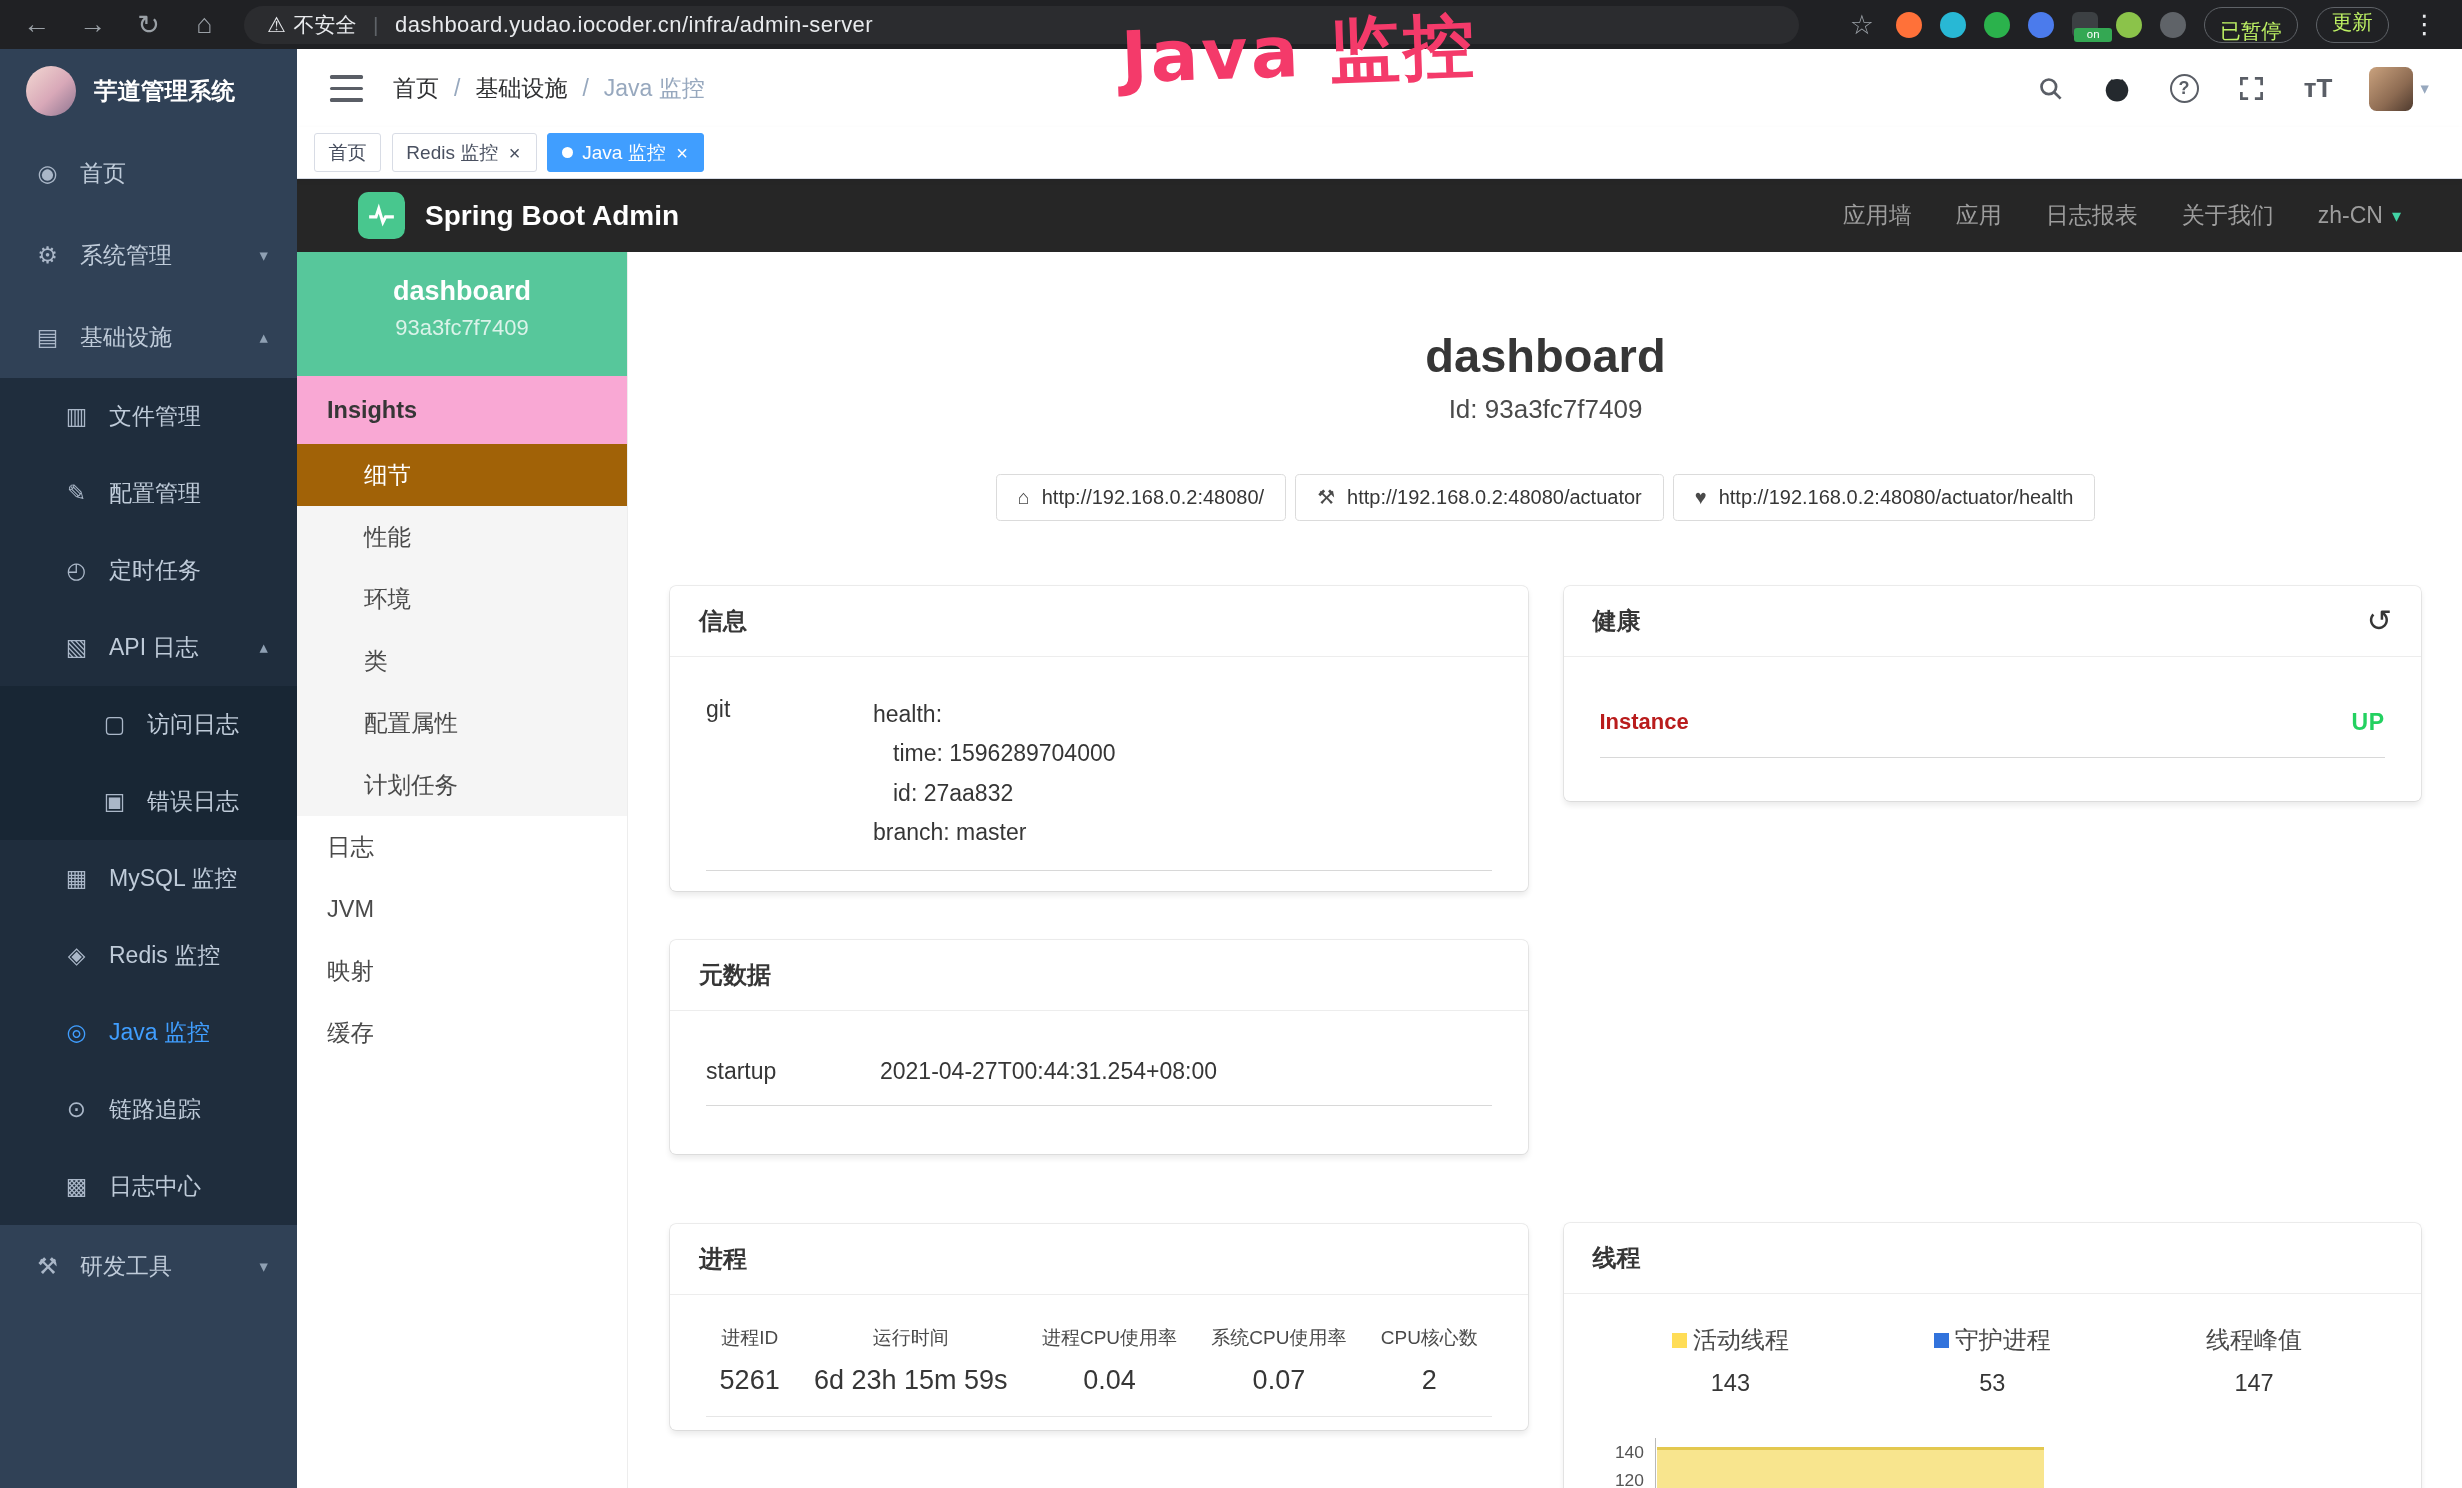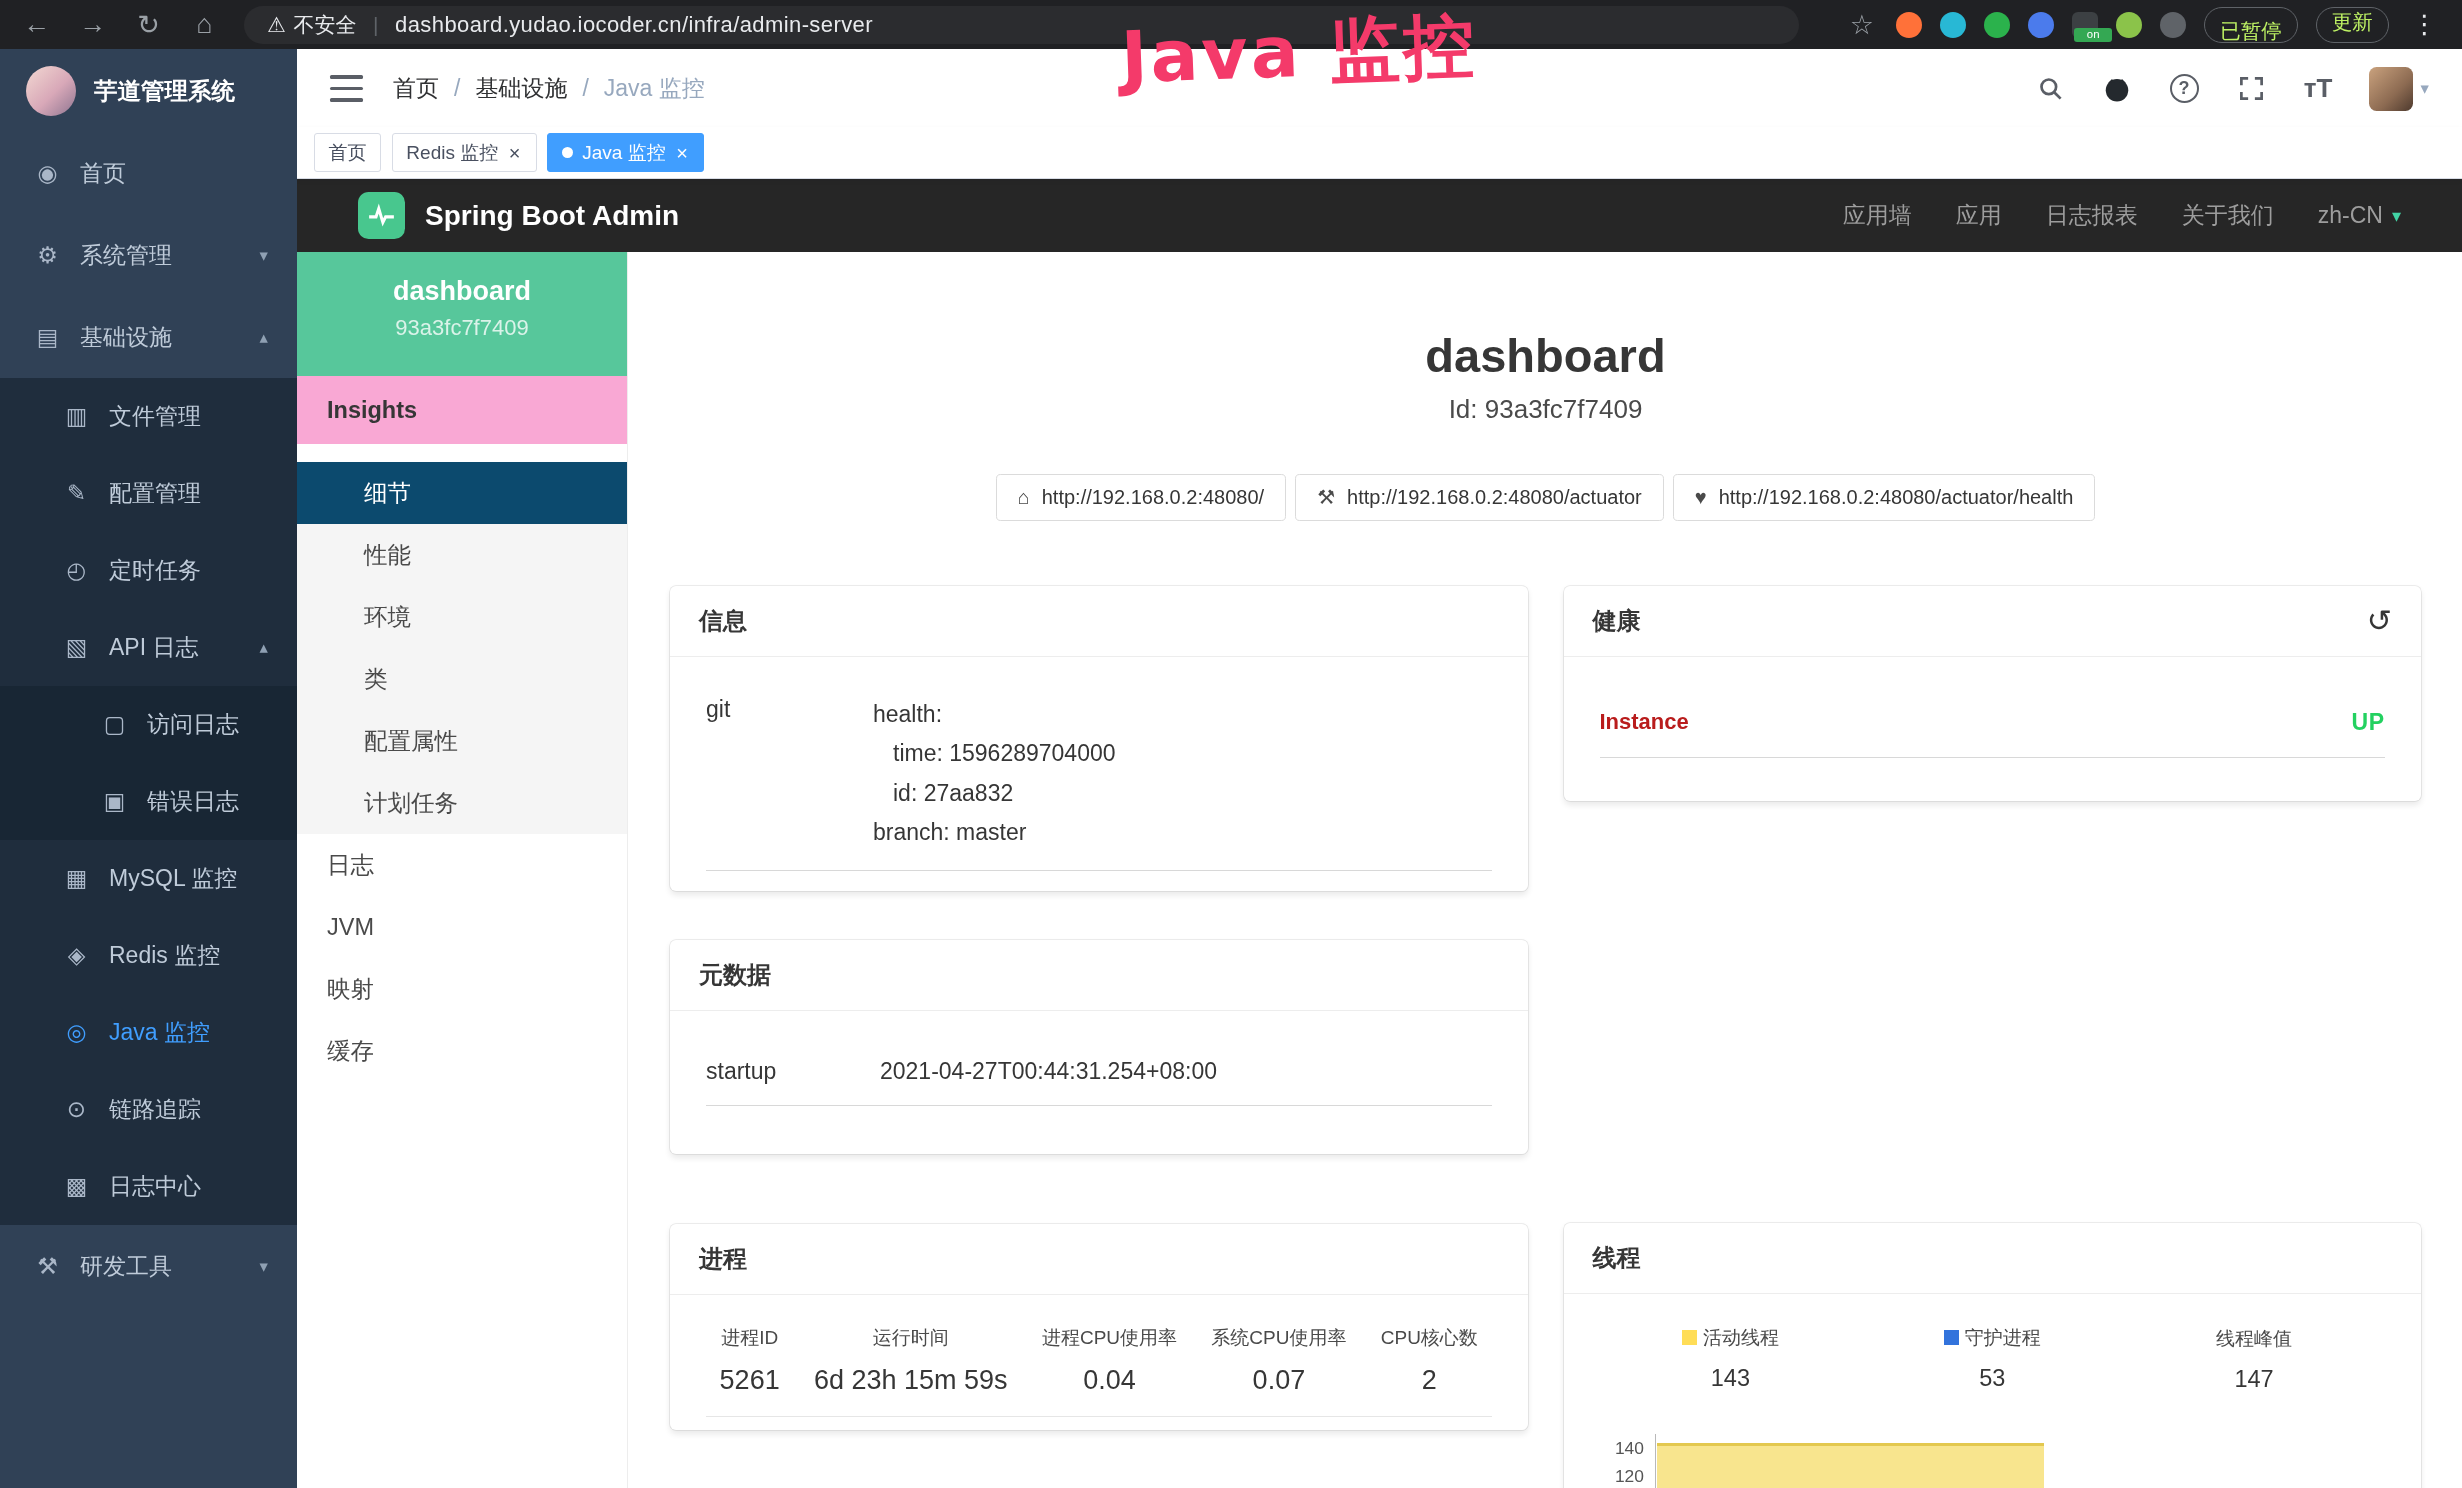--- a/index.html
+++ b/index.html
@@ -86,21 +86,21 @@
   
   .sba-side { position:absolute; top:252px; left:297px; width:331px; bottom:0; background:#fff;
     border-right:0.8px solid #ededed; z-index:2; }
   .instance { height:124px; background:#57c79b; color:#fff; text-align:center; padding-top:24px; cursor:pointer; }
   .instance-name { font-size:27px; font-weight:bold; }
   .instance-id { font-size:22px; color:rgba(255,255,255,.78); margin-top:7.6px; }
   .m-header { height:68px; background:#f9a8d4; display:flex; align-items:center; padding-left:30px;
     font-size:23.5px; font-weight:bold; color:#363636; }
   .m-item { height:62px; display:flex; align-items:center; padding-left:67px;
     font-size:23.5px; color:#4a4a4a; background:#f5f5f5; cursor:pointer; }
-  .m-item.active { background:#0c4a6e; color:#fff;margin-top:18px; }
+  .m-item.active { background:#a16207; color:#fff; }
   .m-item.root { padding-left:30px; background:#fff; }
 
   
   .sba-main { position:absolute; top:252px; left:629px; right:0; bottom:0; background:#fff;
     overflow:hidden; padding:0 41px; z-index:1; }
   .page-head { text-align:center; margin-top:76px; }
   .page-title { font-size:47px; font-weight:bold; color:#363636; }
   .page-sub { font-size:26px; color:#4a4a4a; margin-top:10.6px; }
   .links-row { display:flex; justify-content:center; gap:9px; margin-top:49px; }
   .link-btn { display:flex; align-items:center; gap:12px; border:0.8px solid #dbdbdb; border-radius:4.6px;
@@ -135,21 +135,21 @@
   .meta-row { display:flex; padding:21px 0 20px; border-bottom:0.8px solid #d8d8d8; margin-top:6px; }
   .meta-key { width:174px; flex:0 0 auto; }
 
   .proc-row { display:flex; justify-content:space-between; padding:10.6px 7.6px 20px; border-bottom:0.8px solid #e6e6e6; }
   .proc-col { text-align:center; padding:0 6px; }
   .proc-label { font-size:19px; color:#4a4a4a; }
   .proc-value { font-size:27px; color:#363636; margin-top:13.7px; }
 
   .thr-legend { display:flex; padding:10.6px 0 7.6px; }
   .thr-col { flex:1; text-align:center; }
-  .thr-label { font-size:19px; color:#4a4a4a; display:inline-flex; align-items:center; gap:6px; }
+  .thr-label { font-size:24px; color:#4a4a4a; display:inline-flex; align-items:center; gap:6px; }
   .swatch { width:15px; height:15px; display:inline-block; }
   .swatch.yellow { background:#ffdd57; }
   .swatch.blue { background:#3273dc; }
   .thr-value { font-size:23.5px; color:#363636; margin-top:13.7px; }
 
   .chart { display:flex; margin-top:33px; }
   .yaxis { width:55px; text-align:right; padding-right:10.6px; font-size:17.4px; color:#555; }
   .yaxis span { display:block; height:28px; line-height:28px; }
   .plot { flex:1; position:relative; border-left:1.5px solid #b9b9b9; }
   .band { position:absolute; left:1.5px; top:9px; width:53%; height:394px;

